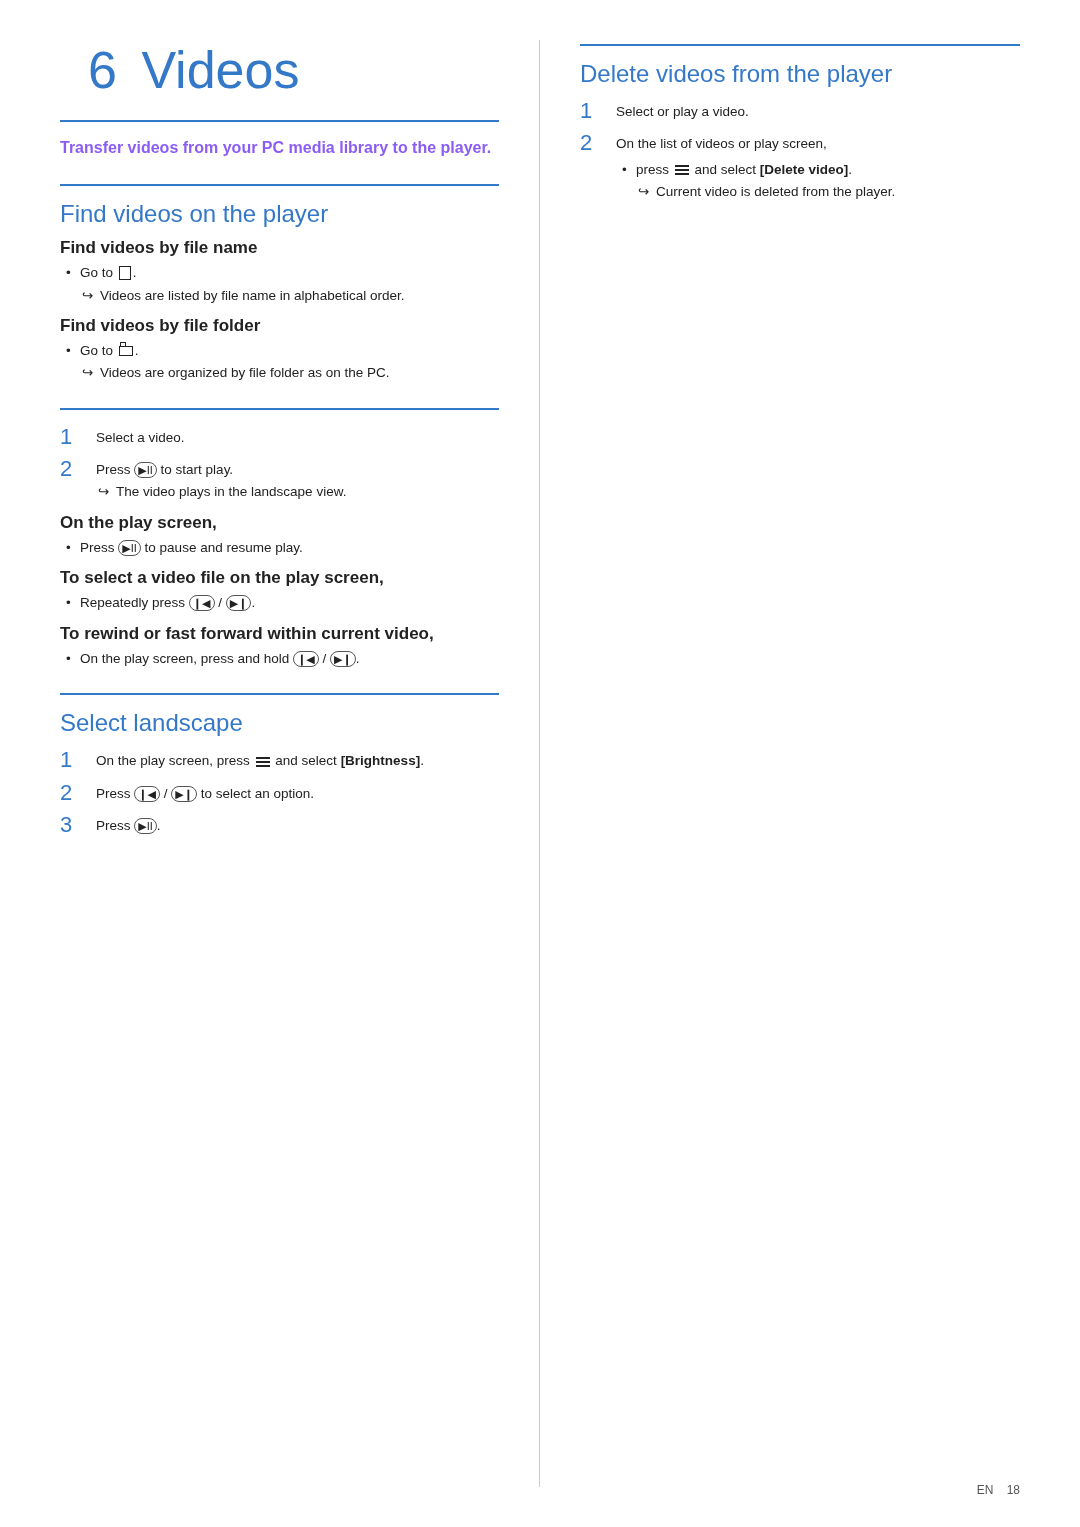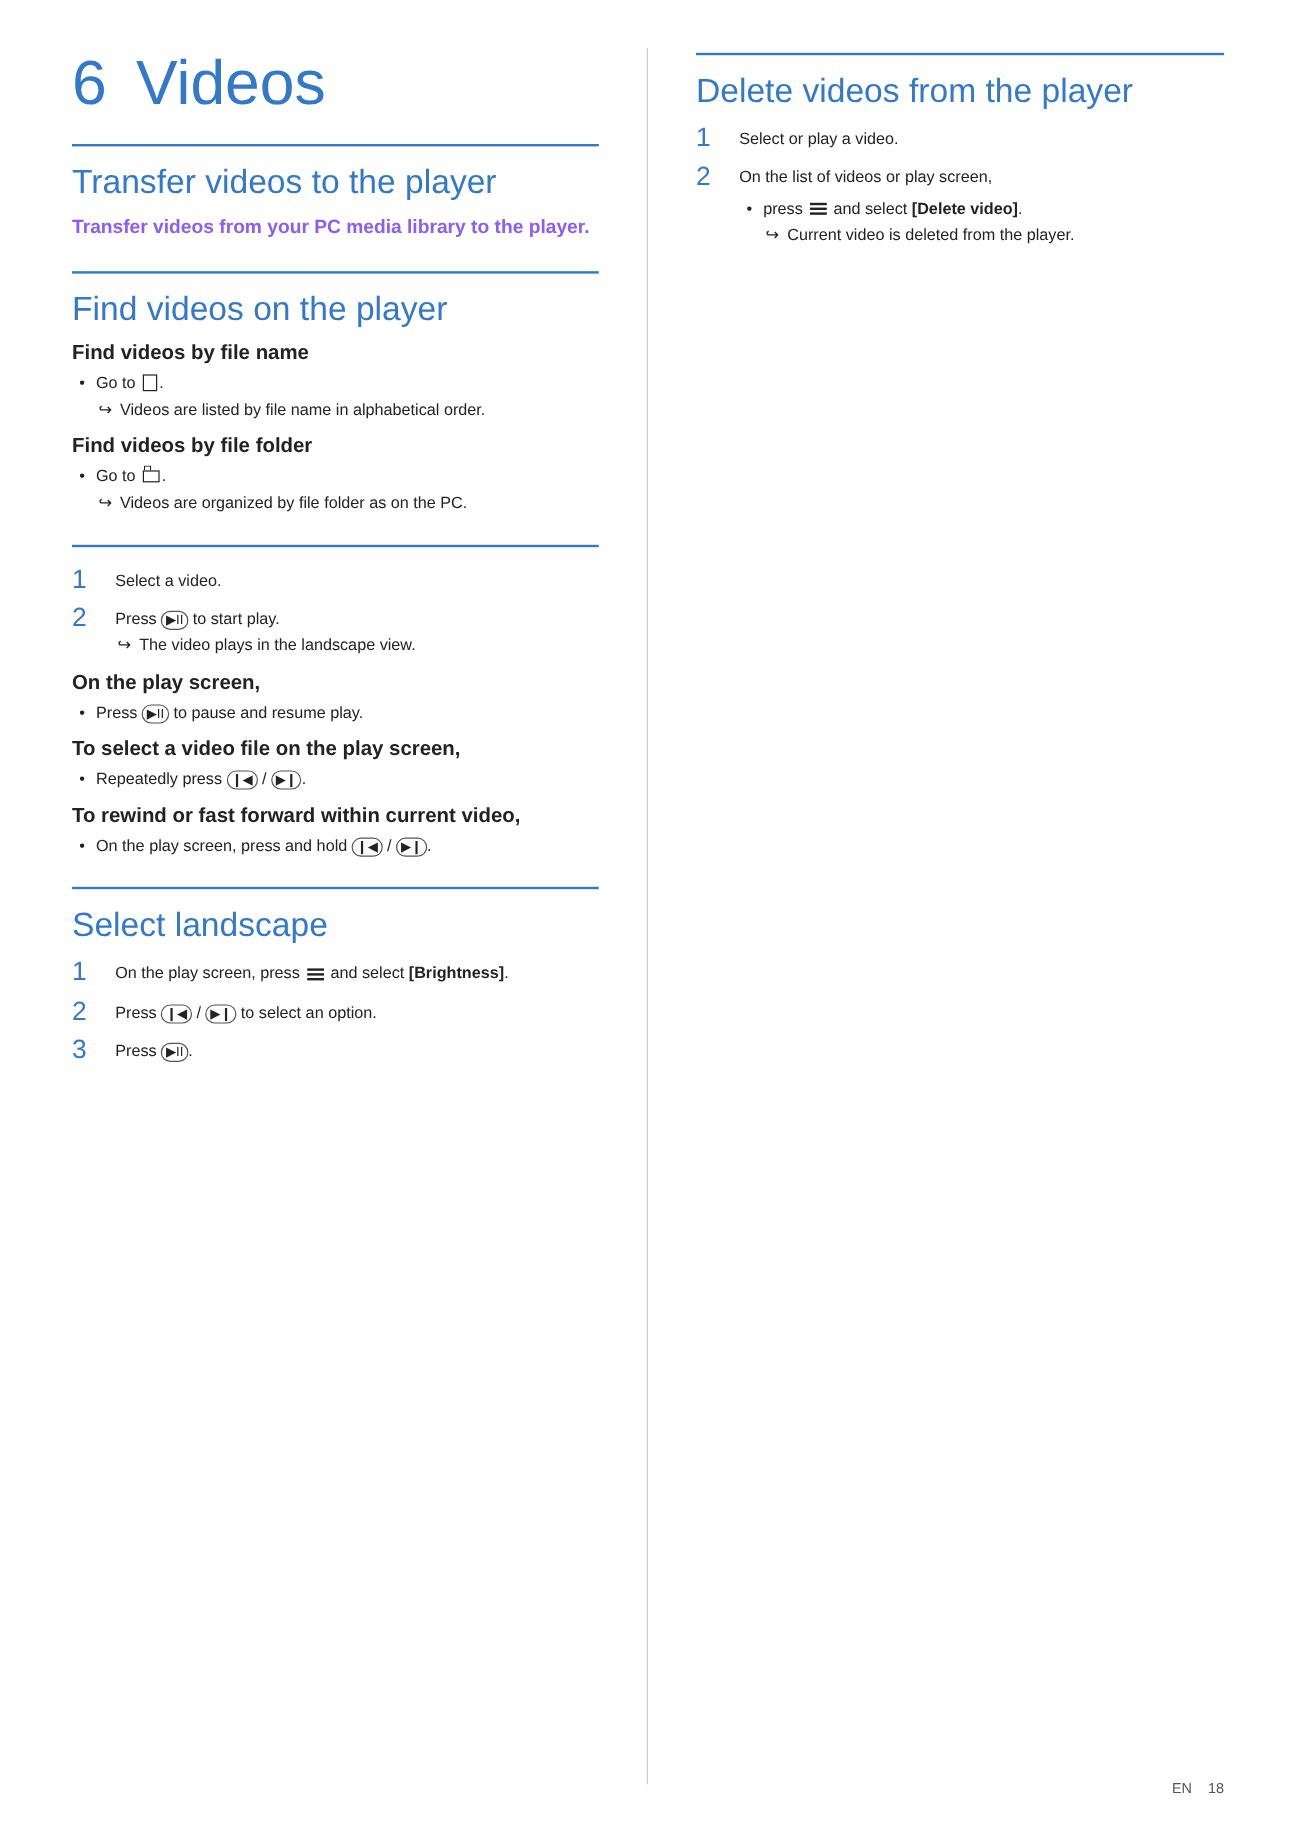--- a/index.html
+++ b/index.html
@@ -40,21 +40,21 @@
     }
 
     .chapter-num {
       font-size: 52px;
       font-weight: 300;
       color: #3478c8;
       margin-right: 10px;
     }
 
     h2.section-title {
-      font-size: 28px;
+      font-size: 24px;
       font-weight: 400;
       color: #3478c8;
       margin-bottom: 10px;
       margin-top: 0;
     }
 
     .section {
       margin-bottom: 24px;
     }
 
@@ -147,39 +147,39 @@
     .page-footer {
       position: absolute;
       bottom: 30px;
       right: 60px;
       font-size: 12px;
       color: #555;
     }
 
     .chapter-header {
       margin-bottom: 12px;
+      margin-left: 28px;
     }
   </style>
 </head>
 <body>
 
 <div class="page">
 
   <div class="left-col">
 
     <div class="chapter-header">
       <h1 class="chapter">
         <span class="chapter-num">6</span>
         <span>Videos</span>
       </h1>
     </div>
 
     <div class="section">
       <hr class="section-divider">
-      <h2 class="section-title">Transfer videos to the player</h2>
       <p>Transfer videos from your PC media library to the player.</p>
     </div>
 
     <div class="section">
       <hr class="section-divider">
       <h2 class="section-title">Find videos on the player</h2>
 
       <div class="subsection">
         <div class="subsection-label">Find videos by file name</div>
         <ul>

